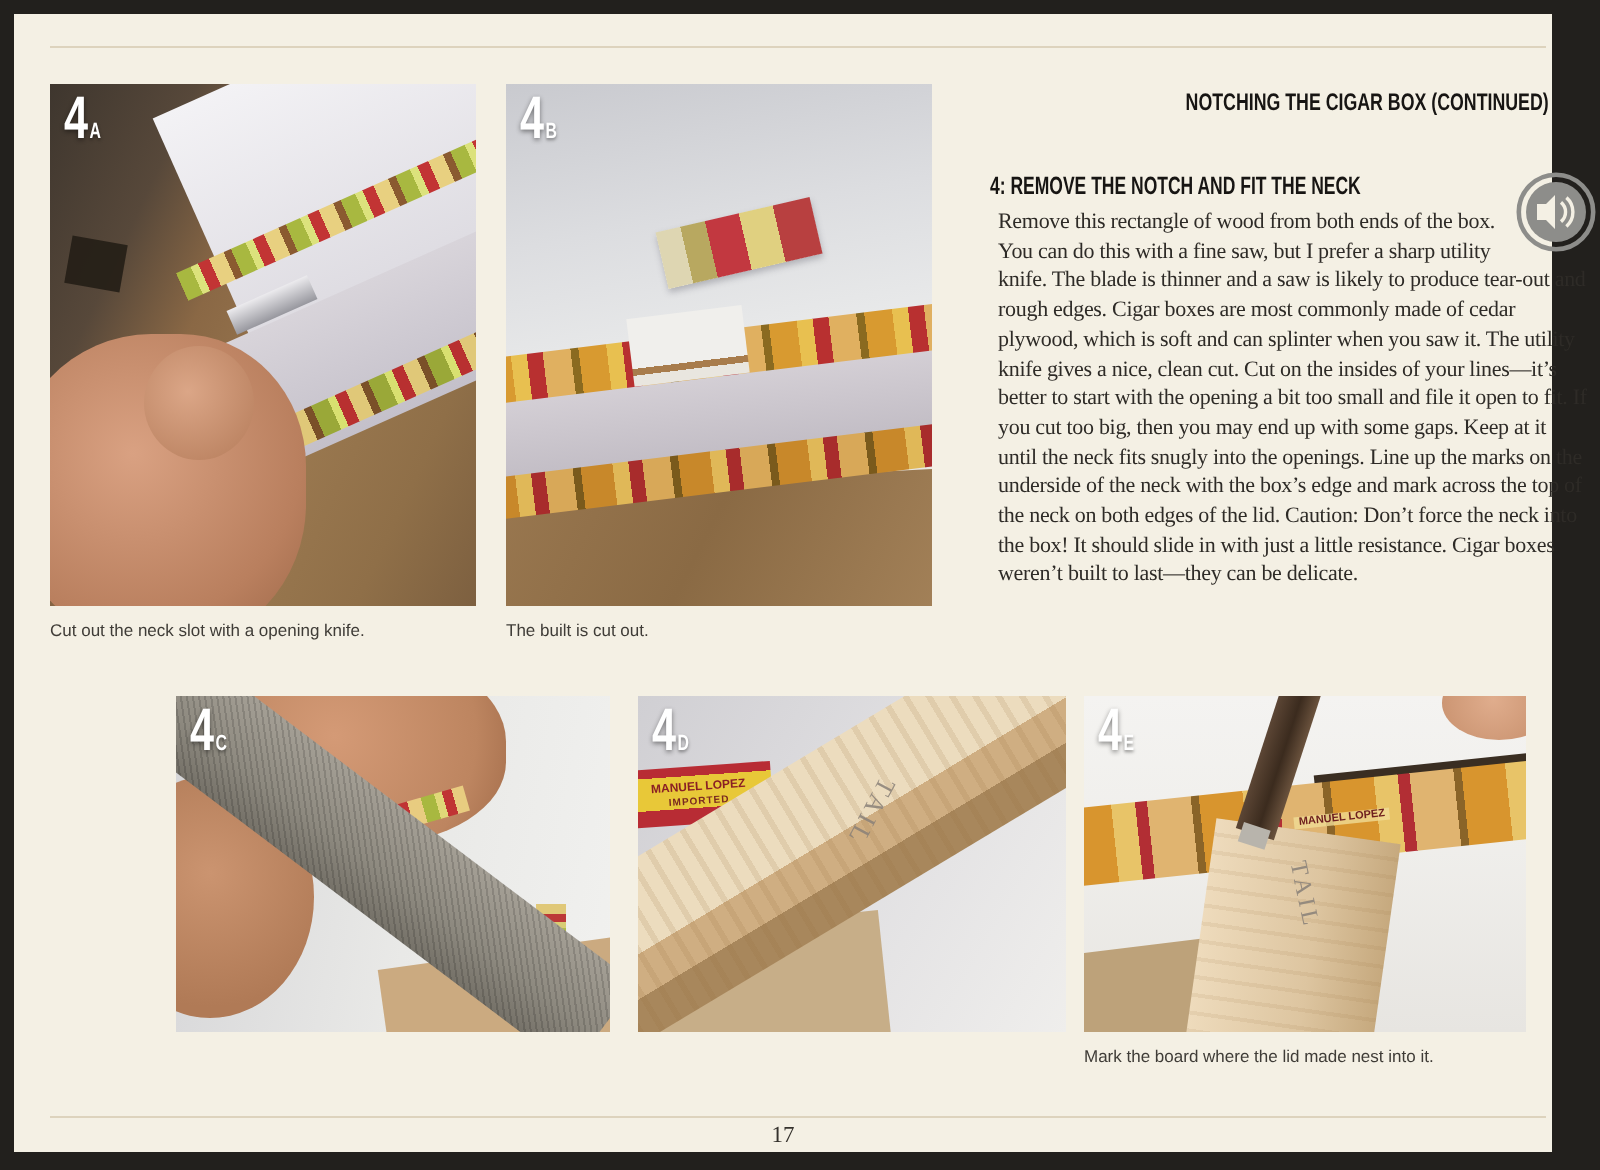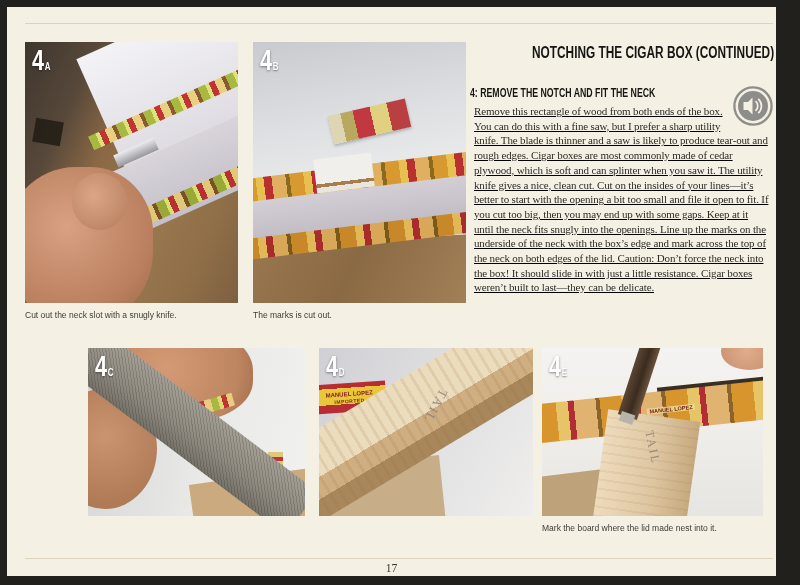--- a/index.html
+++ b/index.html
@@ -5,40 +5,40 @@
   html,body{margin:0;padding:0;}
   body{width:800px;height:585px;background:#22201d;position:relative;overflow:hidden;
        font-family:"Liberation Sans",sans-serif;}
   .page{position:absolute;left:7px;top:7px;width:769px;height:569px;background:#f4f0e4;}
 
   .rule{position:absolute;height:1px;background:#ddd3bd;}
   .rule-top{left:18px;top:16px;width:748px;}
   .rule-bottom{left:18px;top:551px;width:748px;}
 
   .cond{display:inline-block;transform:scaleX(.74);}
-  .running-head{position:absolute;top:37px;right:2px;color:#171513;font-weight:700;font-size:16px;
+  .running-head{position:absolute;top:37px;right:2px;color:#171513;font-weight:700;font-size:12px;
     white-space:nowrap;}
   .running-head .cond{transform-origin:100% 50%;}
 
   .page-num{position:absolute;left:0;top:555px;width:100%;text-align:center;
     font-family:"Liberation Serif",serif;font-size:11.5px;color:#35322d;}
 
   
   .fig{position:absolute;}
   .photo{position:relative;overflow:hidden;width:100%;background:#ccc;}
   .photo > div{position:absolute;}
   .caption{margin-top:7px;font-size:8.5px;line-height:1.3;color:#3f3c37;}
   .fig-label{position:absolute;left:7px;top:3px;color:#fff;font-weight:700;font-size:30px;
     line-height:1;text-shadow:0 1px 3px rgba(0,0,0,.45);display:flex;align-items:flex-end;
     transform:scaleX(.72);transform-origin:0 0;}
   .fig-label .sub{font-size:11px;line-height:1;margin-left:1px;padding-bottom:3px;
     text-shadow:0 1px 2px rgba(0,0,0,.45);}
 
   
-  .text-col{position:absolute;left:463px;top:79px;width:303px;text-decoration:underline;}
+  .text-col{position:absolute;left:488px;top:79px;width:303px;}
   .audio-btn{float:right;width:40px;height:40px;margin:0 0 6px 10px;cursor:pointer;}
   .section-title{color:#171513;font-weight:700;font-size:12.5px;white-space:nowrap;margin-bottom:4px;}
   .section-title .cond{transform:scaleX(.70);transform-origin:0 50%;}
   .body-text{margin:4px;font-family:"Liberation Serif",serif;font-size:11px;letter-spacing:-.15px;
     line-height:14.7px;color:#2e2b27;}
 
   
   .p4a{background:linear-gradient(115deg,#3e362e 0%,#57483a 22%,#8a6845 38%,#9b7950 60%,#8f6f48 82%,#7d6040 100%);}
   .a-hole1{left:52%;top:2%;width:32px;height:24px;background:#221c15;transform:rotate(14deg);opacity:.92;}
   .a-hole2{left:4%;top:30%;width:28px;height:24px;background:#241e16;transform:rotate(10deg);opacity:.9;}
@@ -145,37 +145,37 @@
       <div class="a-side"></div>
       <div class="a-band2"></div>
       <div class="a-knife"></div>
       <div class="a-hand"></div>
       <div class="a-thumb"></div>
       <div class="fig-label">
           <span>4</span>
           <span class="sub">A</span>
         </div>
     </div>
-    <div class="caption">Cut out the neck slot with a snugly knife.</div>
+    <div class="caption">Cut out the neck slot with a opening knife.</div>
   </div>
 
   <div class="fig" style="left:246px;top:35px;width:213px;">
     <div class="photo p4b" style="height:261px;">
       <div class="b-piece"></div>
       <div class="b-side"></div>
       <div class="b-band1"></div>
       <div class="b-notch"></div>
       <div class="b-bench"></div>
       <div class="b-band2"></div>
       <div class="fig-label">
           <span>4</span>
           <span class="sub">B</span>
         </div>
     </div>
-    <div class="caption">The marks is cut out.</div>
+    <div class="caption">The built is cut out.</div>
   </div>
 
   <div class="text-col">
     <div class="audio-btn" title="">
       <svg viewBox="0 0 40 40" width="40" height="40">
         <circle cx="20" cy="20" r="18.6" fill="none" stroke="#8d8d8a" stroke-width="2.3"></circle>
         <circle cx="20" cy="20" r="15" fill="#8d8d8a"></circle>
         <polygon points="10.5,16 15,16 19.5,11.5 19.5,28.5 15,24 10.5,24" fill="#f4f0e4"></polygon>
         <path d="M22.5 15.2 a6.2 6.2 0 0 1 0 9.6" stroke="#f4f0e4" stroke-width="1.7" fill="none"></path>
         <path d="M25.2 12.8 a9.6 9.6 0 0 1 0 14.4" stroke="#f4f0e4" stroke-width="1.7" fill="none"></path>

